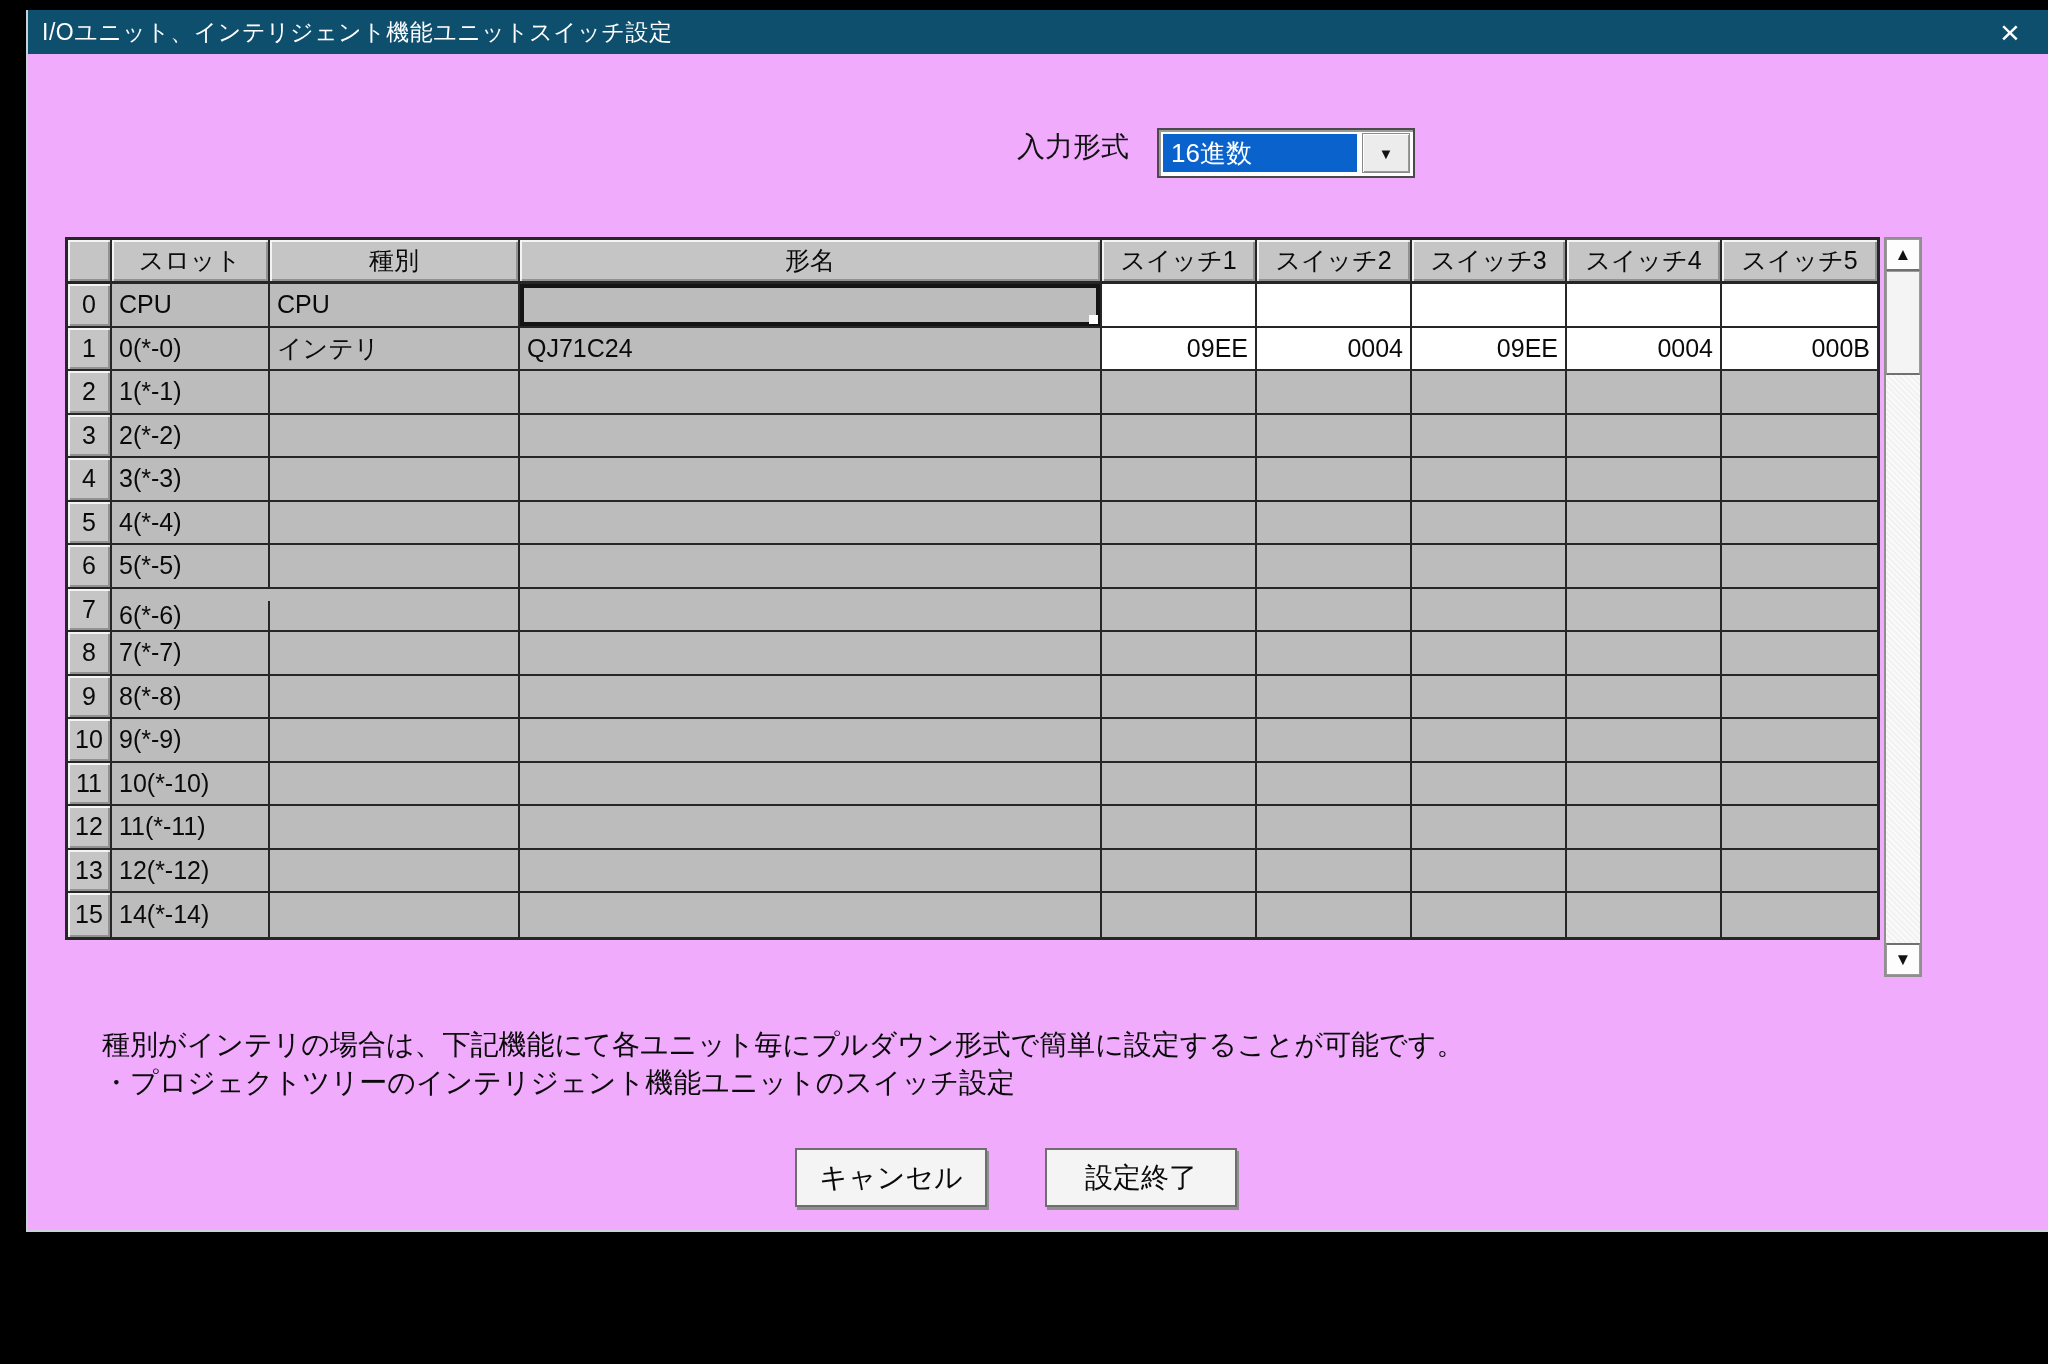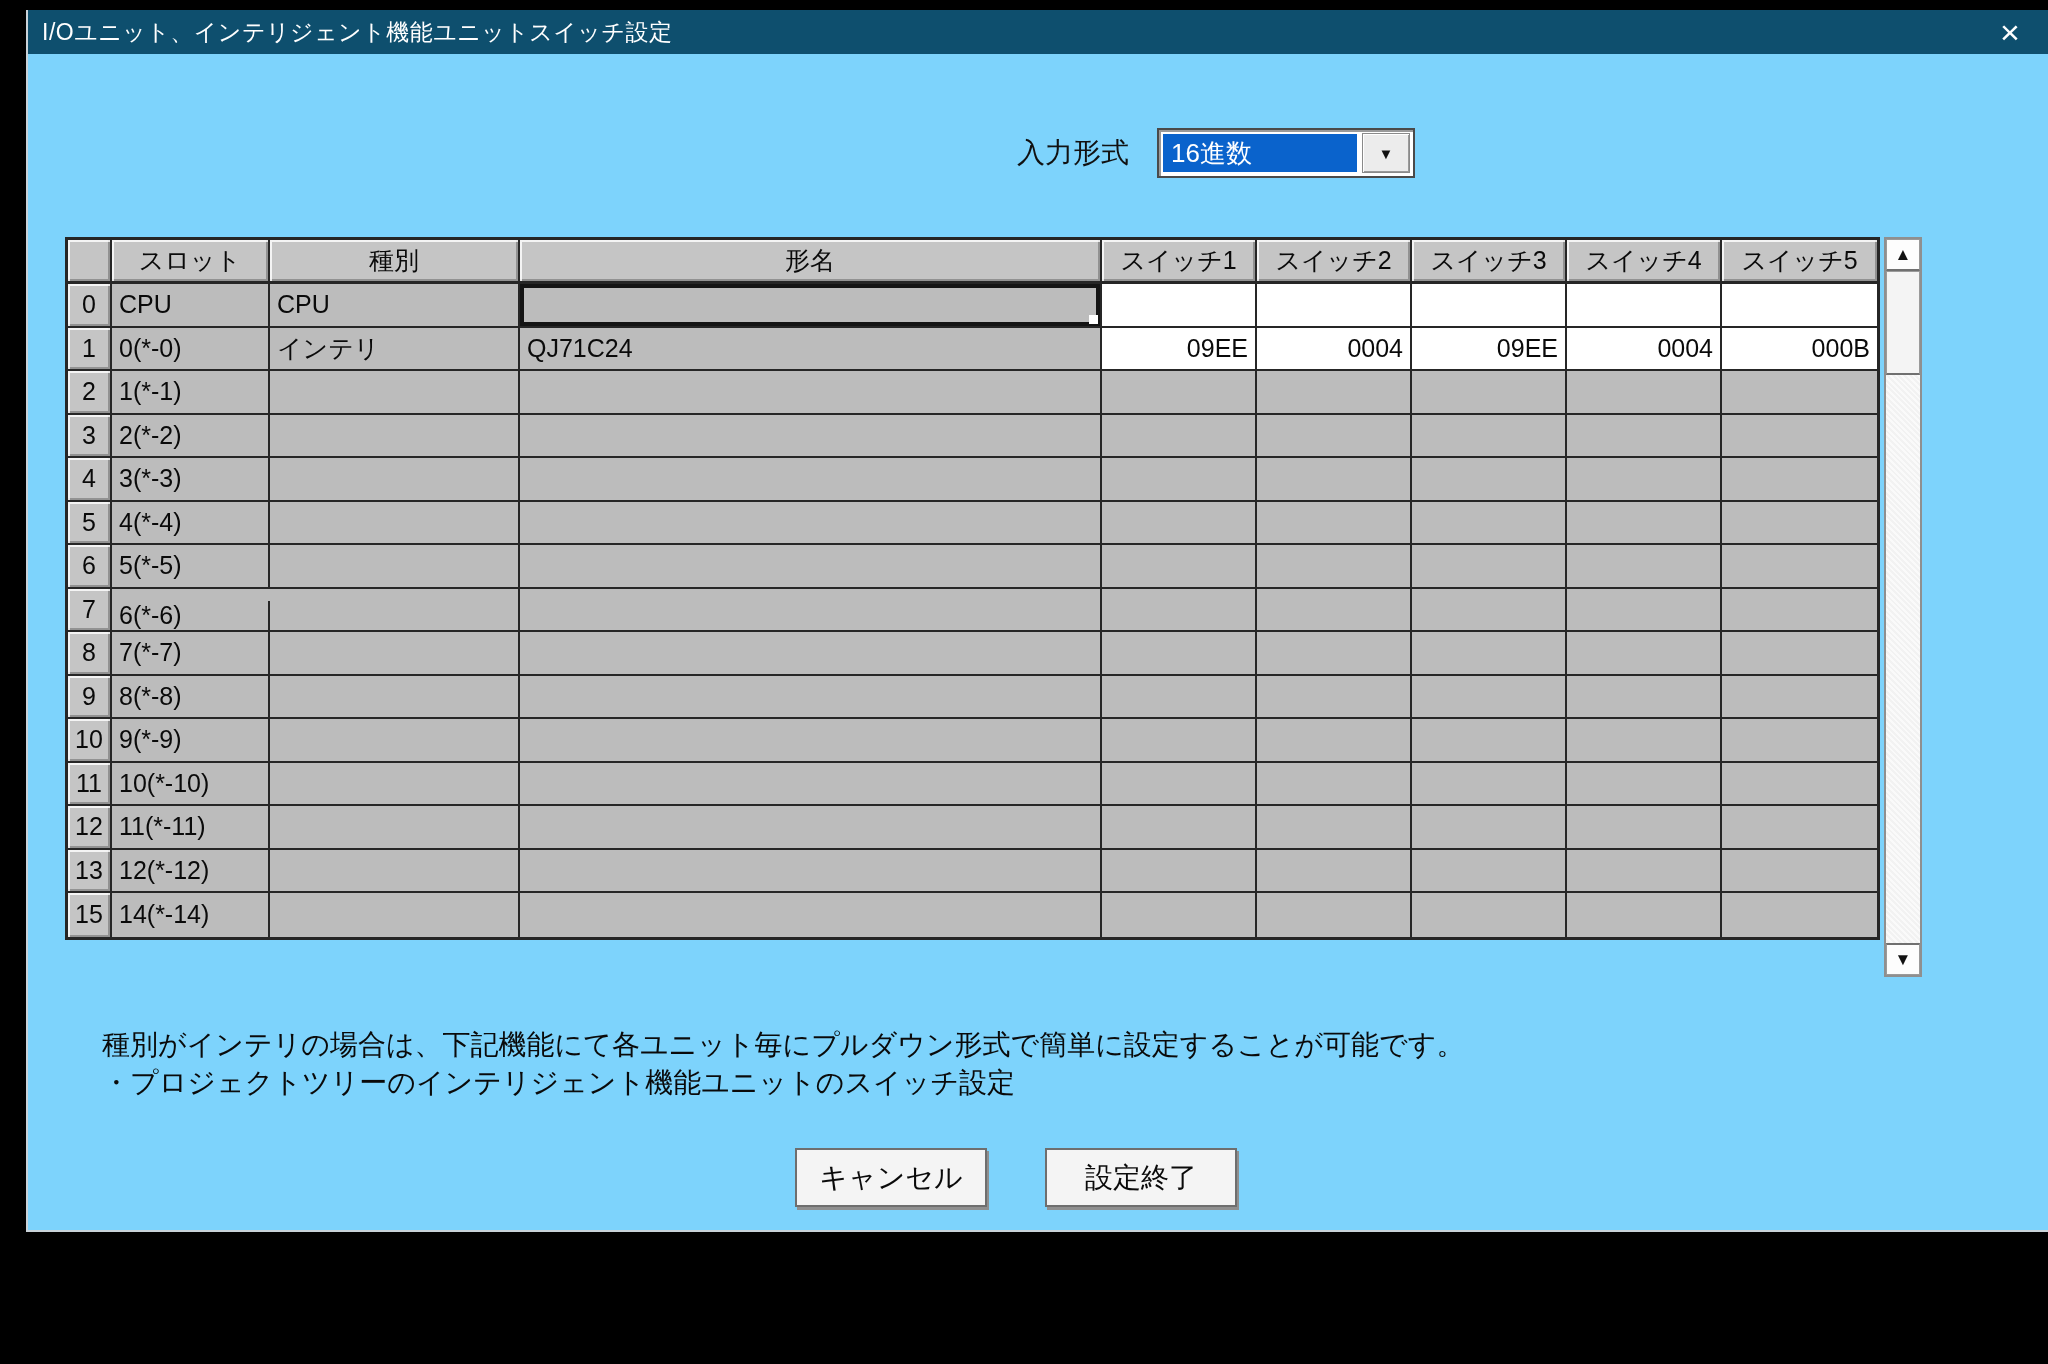--- a/index.html
+++ b/index.html
@@ -3,37 +3,37 @@
 <meta charset="utf-8">
 <style>
   html,body{margin:0;padding:0;}
   body{
     width:2048px;height:1364px;background:#000;position:relative;overflow:hidden;
     font-family:"Liberation Sans","DejaVu Sans",sans-serif;
     -webkit-font-smoothing:antialiased;
   }
   .dialog{
     position:absolute;left:26px;top:10px;width:2022px;height:1222px;
-    background:#7dd3fc;box-sizing:border-box;
+    background:#f0abfc;box-sizing:border-box;
     border-left:2px solid #c9d2d8;border-bottom:2px solid #c9d2d8;padding-left:44px;
   }
   
   .titlebar{
     position:absolute;left:0;top:0;right:0;height:44px;
     background:var(--titlebar,#0e4f6e);color:#fff;
     display:flex;align-items:center;
   }
   .titlebar .title{font-size:23px;padding-left:14px;letter-spacing:.5px;}
   .close-btn{
     position:absolute;right:14px;top:0;height:44px;width:48px;
     display:flex;align-items:center;justify-content:center;
     color:#fff;font-size:34px;line-height:44px;cursor:pointer;font-weight:300;
   }
   
-  .format-row{position:absolute;left:989px;top:118px;display:flex;align-items:center;gap:28px;}
+  .format-row{position:absolute;left:989px;top:118px;display:flex;gap:28px;}
   .format-label{font-size:28px;color:#111;}
   .combo{
     width:258px;height:50px;box-sizing:border-box;background:#fff;
     border:2px solid #4a4a4a;display:flex;align-items:stretch;
     box-shadow:inset 2px 2px 0 #9a9a9a;
   }
   .combo-text{
     flex:1;margin:4px 2px 4px 4px;background:var(--selection,#0a63cc);
     color:#fff;font-size:26px;display:flex;align-items:center;padding-left:8px;
   }

